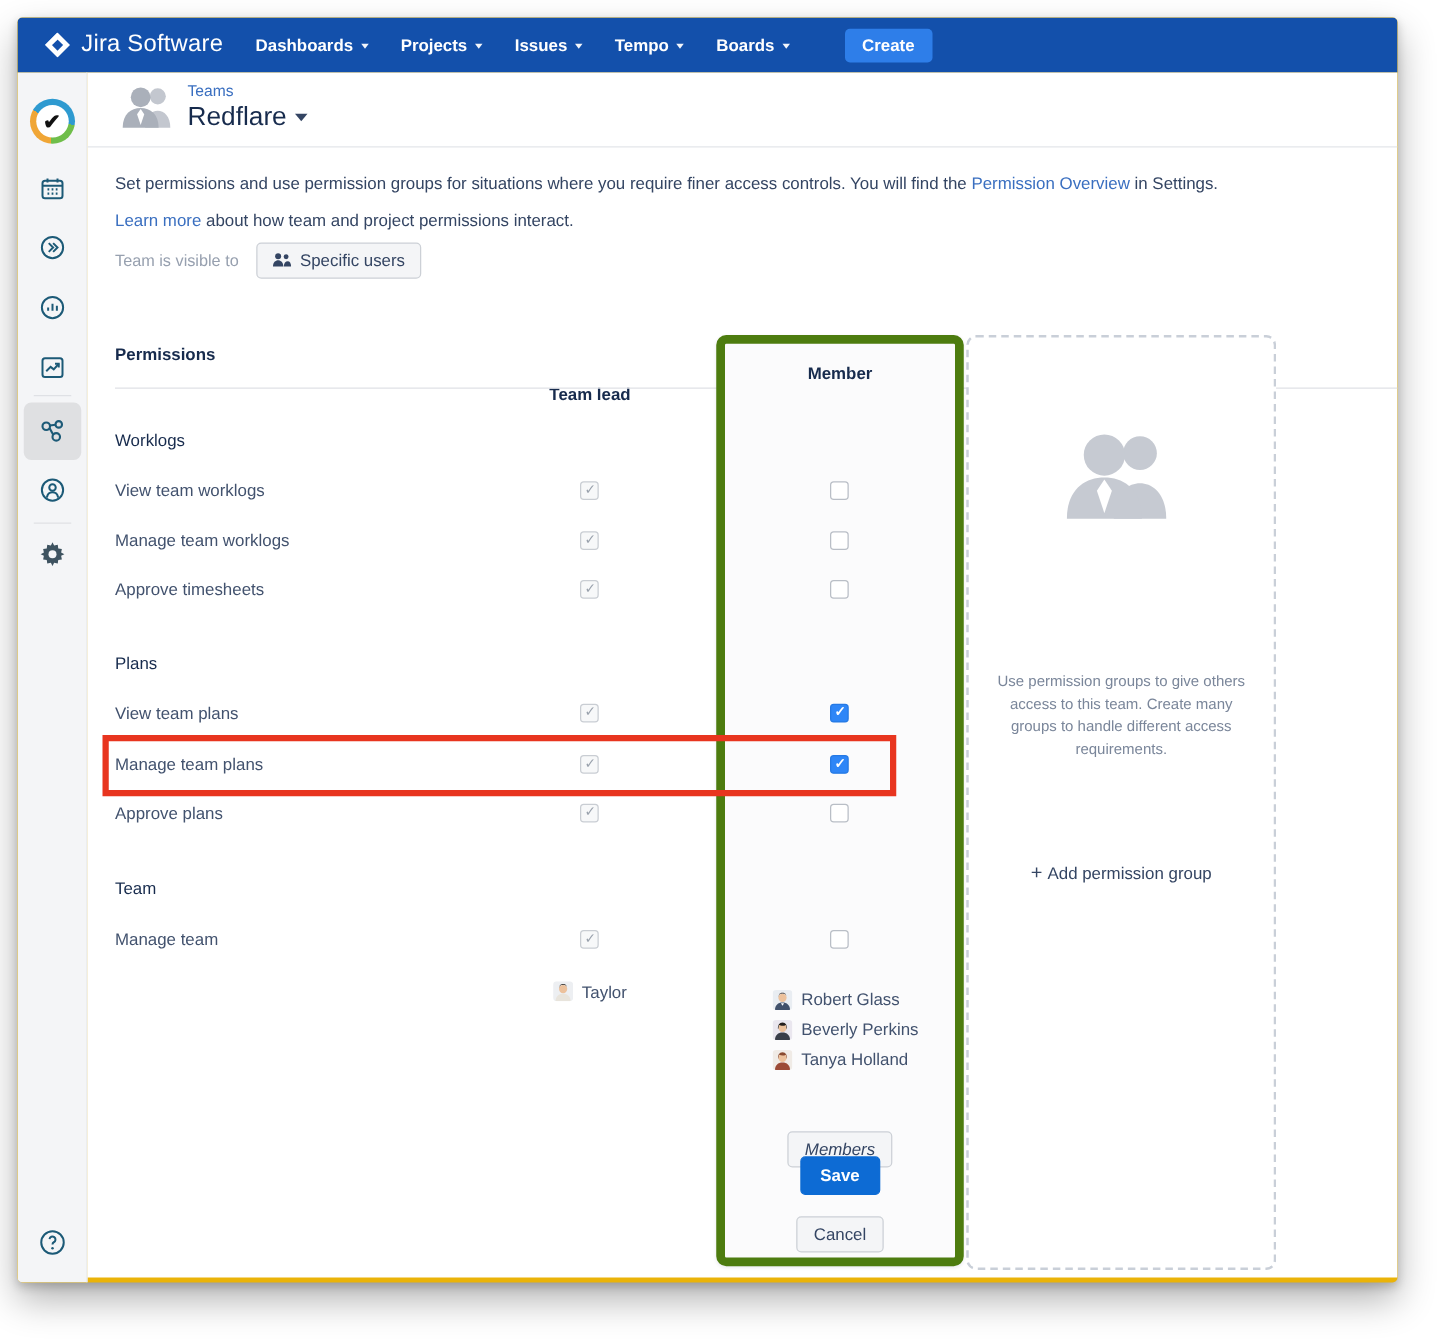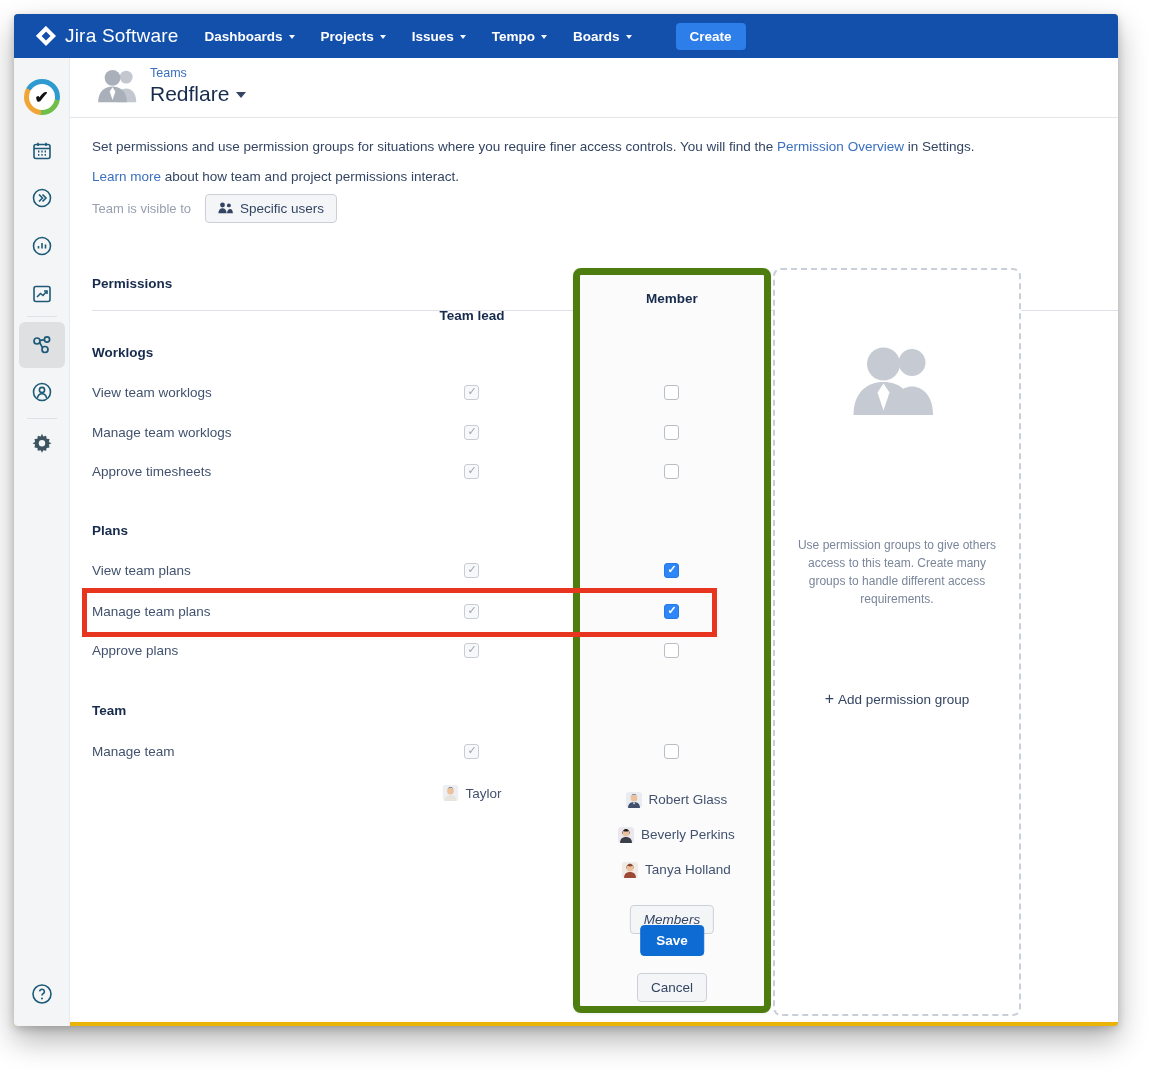--- a/index.html
+++ b/index.html
@@ -65,41 +65,41 @@
   .head-underline { position:absolute; left:22px; top:252px; width:1026px; height:1px; background:#dfe1e6; }
 
   .member-card { position:absolute; left:503px; top:210px; width:198px; height:745px; background:#fbfbfc;
                  border:7px solid #4d7c0f; border-radius:8px; box-shadow:0 1px 3px rgba(9,30,66,.08); z-index:2; }
   .member-card .col-head-member { position:absolute; top:16px; left:0; width:100%; text-align:center;
                  font-size:13.5px; font-weight:700; color:#172b4d; }
 
   .dashed-card { position:absolute; left:703px; top:210px; width:248px; height:748px; background:#fff;
                  border:2px dashed #c9cfd8; border-radius:8px; z-index:2; }
 
-  .section-title { position:absolute; left:22px; font-size:13.5px; font-weight:700; color:#172b4d; z-index:3; }
+  .section-title { position:absolute; left:22px; font-size:13.5px; font-weight:400; color:#172b4d; z-index:3; }
   .prow { position:absolute; left:0; width:100%; height:20px; z-index:3; }
   .plabel { position:absolute; left:22px; top:2px; font-size:13.5px; color:#42526e; }
   .cb { position:absolute; top:2px; width:15px; height:15px; border-radius:3px; cursor:pointer; }
   .cb-lead-pos { left:394px; }
   .cb-member-pos { left:594px; }
   .cb-on-disabled { background:#f7f8f9; border:1px solid #c9cdd3; }
   .cb-on-disabled::after { content:"✓"; position:absolute; left:2.5px; top:-1px; color:#9aa2ad; font-size:11px; }
   .cb-off { background:#fff; border:1px solid #b9bec6; }
   .cb-on { background:#2e86f7; border:1px solid #2579e4; }
   .cb-on::after { content:"✓"; position:absolute; left:2.5px; top:-1px; color:#fff; font-weight:700; font-size:11px; }
 
   .highlight-box { position:absolute; left:12px; top:530px; width:635px; height:49px;
                    border:5px solid #e8351f; z-index:6; pointer-events:none; }
 
   .lead-user { position:absolute; left:402px; top:727px; transform:translateX(-50%); display:flex; align-items:center;
                gap:7px; font-size:13.5px; color:#42526e; z-index:3; }
   .avatar { width:16px; height:16px; border-radius:3px; overflow:hidden; flex:0 0 16px; }
   .avatar svg { display:block; }
 
-  .member-list { position:absolute; left:38px; top:516px; display:flex; flex-direction:column; gap:18px;align-items:center; }
+  .member-list { position:absolute; left:38px; top:516px; display:flex; flex-direction:column; gap:7px; }
   .member-item { display:flex; align-items:center; gap:7px; font-size:13.5px; color:#42526e; height:17px; }
 
   .card-btn { position:absolute; left:50%; transform:translateX(-50%); border-radius:4px; font-size:13.5px;
               cursor:pointer; font-family:"Liberation Sans", sans-serif; }
   .btn-members { top:630px; background:#f4f5f7; border:1px solid #ccd0d6; color:#344563; padding:6px 13px;font-style:italic; }
   .btn-save { top:650px; background:#0d6bd4; border:1px solid #0d6bd4; color:#fff; font-weight:700; padding:7px 15px; }
   .btn-cancel { top:698px; background:#f4f5f7; border:1px solid #ccd0d6; color:#344563; padding:6px 13px; }
 
   
   .collab-icon { position:absolute; left:50%; transform:translateX(-50%); top:72px; }

